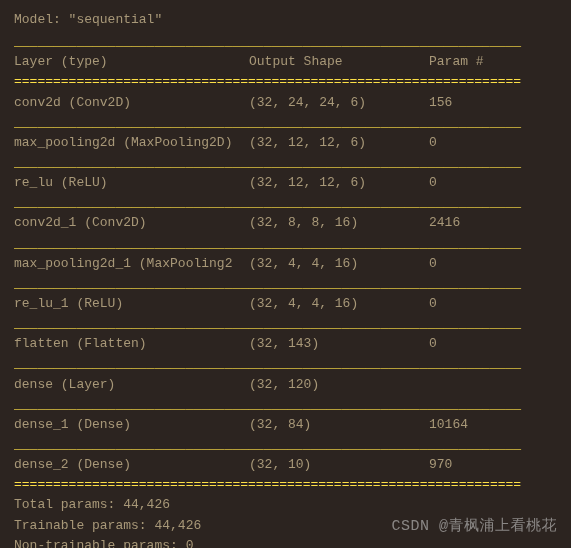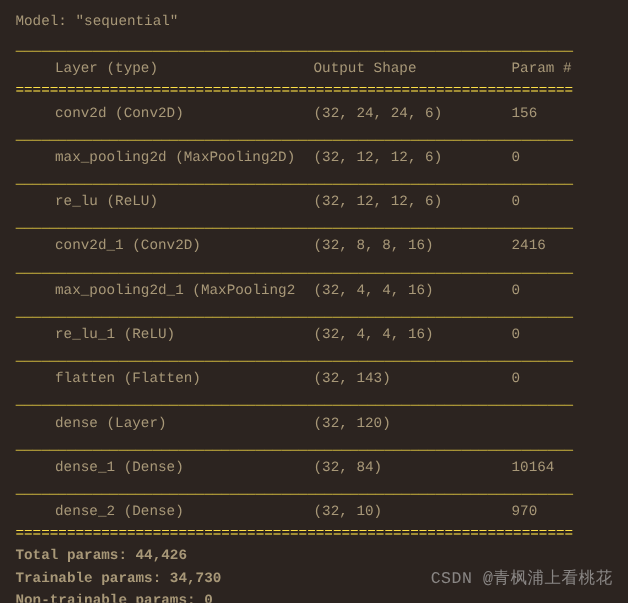--- a/index.html
+++ b/index.html
@@ -28,33 +28,31 @@
       overflow: hidden;
       letter-spacing: 0;
     }
     .row {
       display: flex;
       white-space: pre;
     }
     .col-layer {
       width: 235px;
       flex-shrink: 0;
-      margin-left: 36px;
     }
     .col-output {
       width: 180px;
       flex-shrink: 0;
       font-family: Liberation Mono, monospace;
     }
     .col-param {
       flex: 1;
     }
     .summary-line {
       white-space: pre;
-      font-weight: bold;
     }
     .watermark {
       position: absolute;
       bottom: 10px;
       right: 14px;
       color: rgba(200, 200, 200, 0.6);
       font-family: Liberation Mono, monospace;
       font-size: 15px;
       font-weight: normal;
       letter-spacing: 0.5px;
@@ -89,16 +87,16 @@
     <div class="divider">_________________________________________________________________</div>
     <div class="row"><span class="col-layer">dense (Layer)</span><span class="col-output">(32, 120)</span></div>
     <div class="divider">_________________________________________________________________</div>
     <div class="row"><span class="col-layer">dense_1 (Dense)</span><span class="col-output">(32, 84)</span><span class="col-param">10164</span></div>
     <div class="divider">_________________________________________________________________</div>
     <div class="row"><span class="col-layer">dense_2 (Dense)</span><span class="col-output">(32, 10)</span><span class="col-param">970</span></div>
   </div>
 
 <div class="divider">=================================================================</div>
 <div class="summary-line">Total params: 44,426</div>
-<div class="summary-line">Trainable params: 34,730</div>
+<div class="summary-line">Trainable params: 44,426</div>
 <div class="summary-line">Non-trainable params: 0</div>
 
 <div class="watermark">CSDN @青枫浦上看桃花</div>
 
 </body></html>

